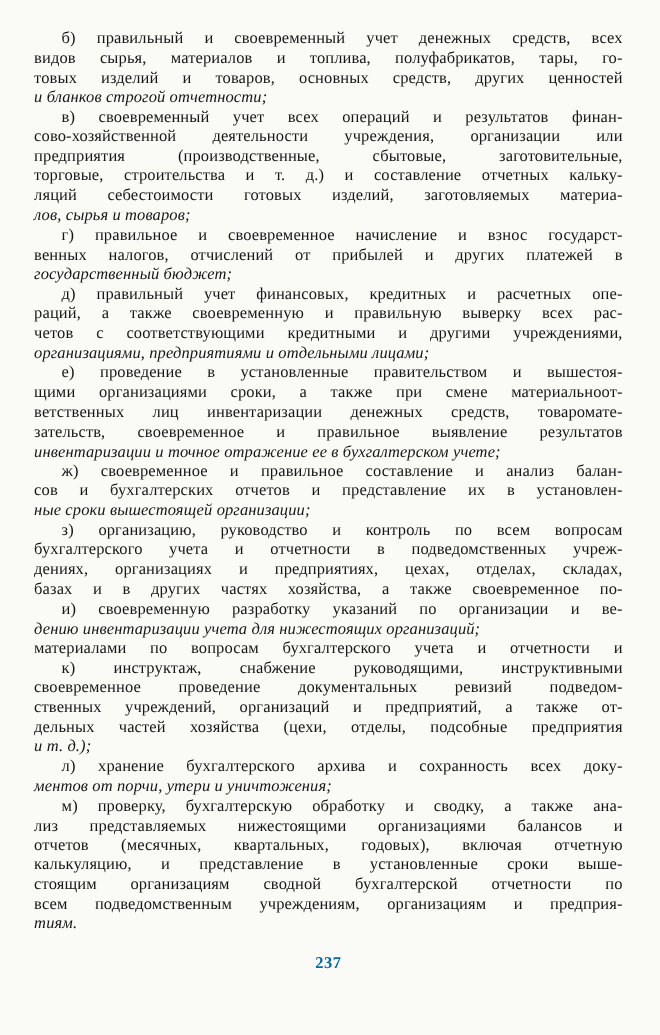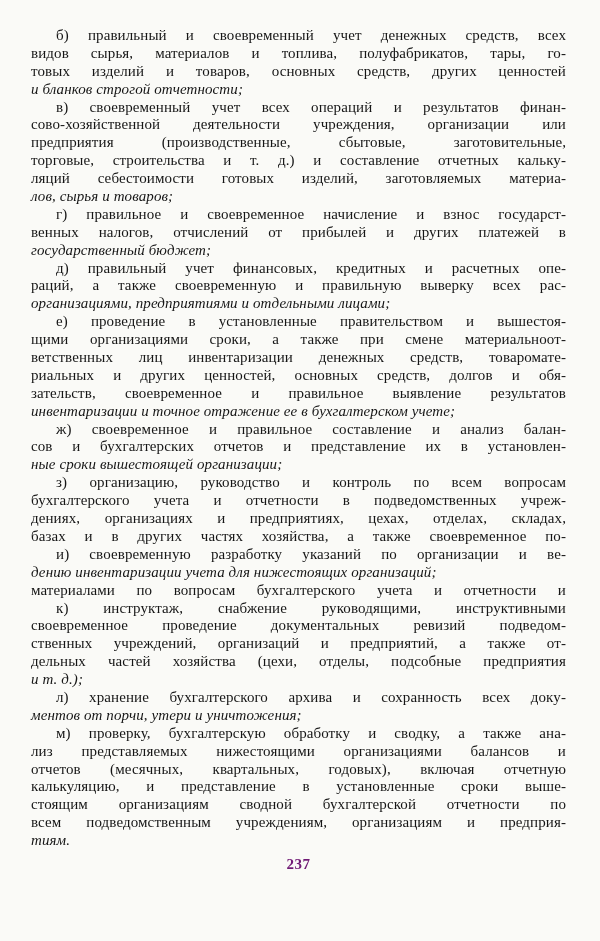--- a/index.html
+++ b/index.html
@@ -43,23 +43,23 @@
     padding-left: 25px;
   }
   .line.last {
     text-align-last: left;
     font-style: italic;
   }
   .page-number {
     font-family: "Liberation Serif", "DejaVu Serif", serif;
     font-size: 15px;
     font-weight: 700;
-    color: #701a75;
+    color: #0369a1;
     text-align: center;
-    margin-top: 6px;
+    margin-top: 18px;
     letter-spacing: 0.5px;
   }
 </style>
 </head>
 <body>
 
 <div class="page">
   <div class="text-block" id="text-block">
       <div class="paragraph">
         <div class="line first">б) правильный и своевременный учет денежных средств, всех</div>
@@ -76,27 +76,27 @@
         <div class="line last">лов, сырья и товаров;</div>
       </div>
       <div class="paragraph">
         <div class="line first">г) правильное и своевременное начисление и взнос государст-</div>
         <div class="line">венных налогов, отчислений от прибылей и других платежей в</div>
         <div class="line last">государственный бюджет;</div>
       </div>
       <div class="paragraph">
         <div class="line first">д) правильный учет финансовых, кредитных и расчетных опе-</div>
         <div class="line">раций, а также своевременную и правильную выверку всех рас-</div>
+        <div class="line">четов с соответствующими кредитными и другими учреждениями,</div>
         <div class="line last">организациями, предприятиями и отдельными лицами;</div>
       </div>
       <div class="paragraph">
         <div class="line first">е) проведение в установленные правительством и вышестоя-</div>
         <div class="line">щими организациями сроки, а также при смене материальноот-</div>
         <div class="line">ветственных лиц инвентаризации денежных средств, товаромате-</div>
-        <div class="line">риальных и других ценностей, основных средств, долгов и обя-</div>
         <div class="line">зательств, своевременное и правильное выявление результатов</div>
         <div class="line last">инвентаризации и точное отражение ее в бухгалтерском учете;</div>
       </div>
       <div class="paragraph">
         <div class="line first">ж) своевременное и правильное составление и анализ балан-</div>
         <div class="line">сов и бухгалтерских отчетов и представление их в установлен-</div>
         <div class="line last">ные сроки вышестоящей организации;</div>
       </div>
       <div class="paragraph">
         <div class="line first">з) организацию, руководство и контроль по всем вопросам</div>

